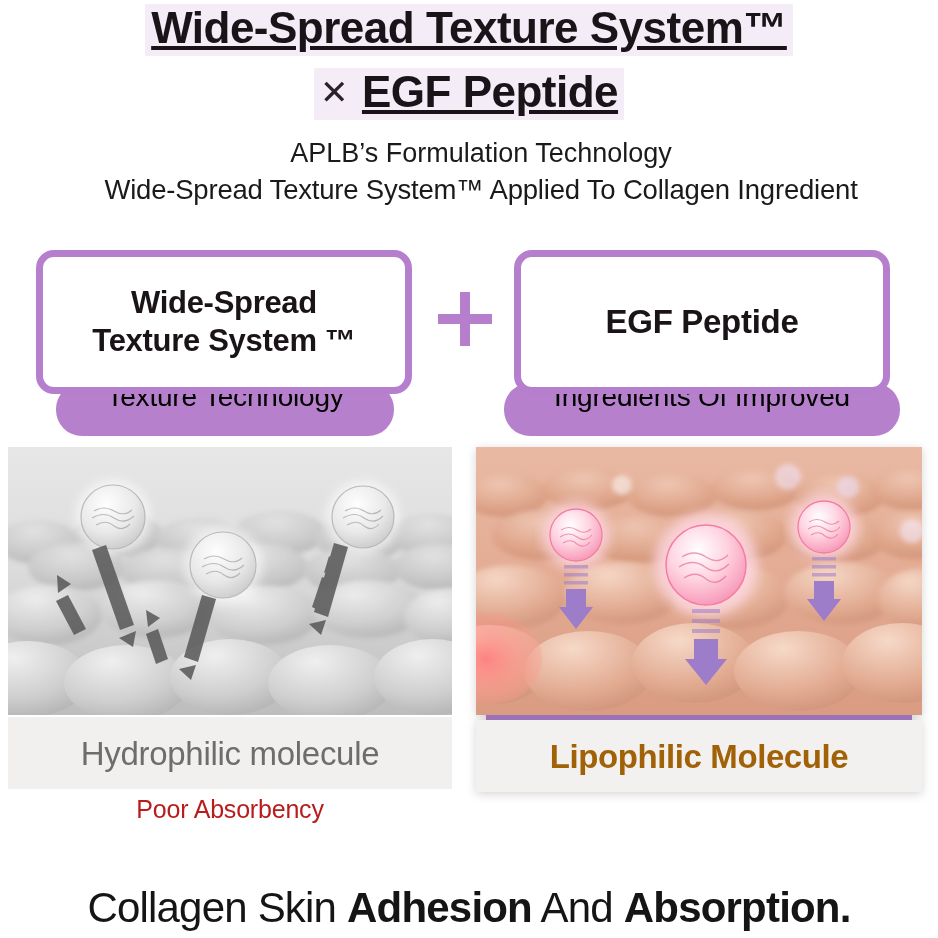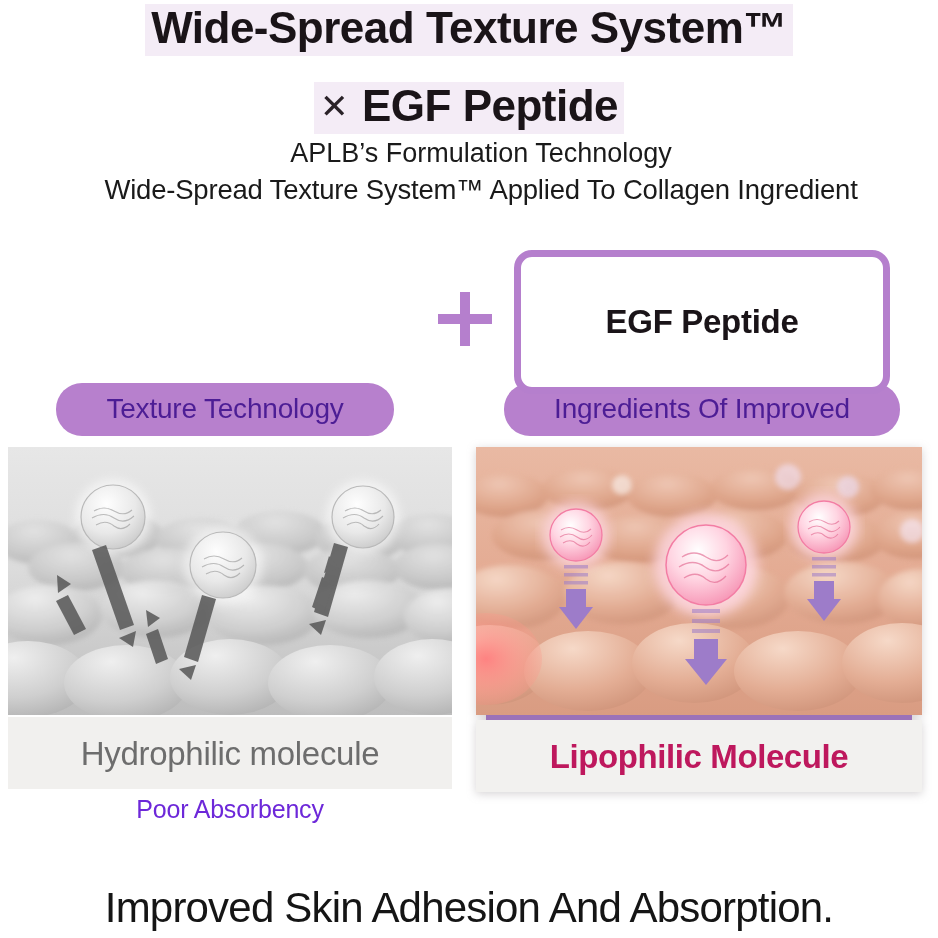--- a/index.html
+++ b/index.html
@@ -18,23 +18,24 @@
     font-weight:bold;
     color:#1a1418;
     letter-spacing:-0.5px;
     line-height:1.0;
     white-space:nowrap;
   }
   .title-line .hl{
     background:#f4ecf6;
     padding:2px 6px 6px 6px;
     display:inline-block;
+    text-decoration:underline;
   }
   .t1{font-size:44px;margin-top:4px;}
-  .t2{font-size:44px;margin-top:26px;}
+  .t2{font-size:44px;margin-top:12px;}
   .xmark{
     font-weight:300;
     font-size:34px;
     color:#2a2228;
     display:inline-block;
     vertical-align:3px;
     margin-right:14px;
     font-family:"DejaVu Sans",sans-serif;
   }
 
@@ -64,22 +65,22 @@
     color:#1a1418;
     font-weight:bold;
     line-height:1.22;
     letter-spacing:-0.3px;
     padding:0 6px;
   }
   .combo .pill{
     position:absolute;
     background:#b780cd;
     border-radius:26px;
-    display:flex;align-items:center;justify-content:center;
-    color:#4c1d95;
+    display:flex;align-items:flex-start;justify-content:center;
+    color:#000000;
     z-index:1;
   }
   .combo .pill span{
     font-size:28px;
     letter-spacing:-0.2px;
     line-height:1;
     padding-bottom:2px;
   }
 
   
@@ -127,41 +128,41 @@
   
   #panel-right{left:476px;width:446px;height:345px;
     filter:drop-shadow(0 2px 5px rgba(120,110,115,0.30));}
   #panel-right .photo{width:446px;height:268px;background:#e2a98f;}
   #panel-right .purline{
     position:absolute;left:10px;top:268px;width:426px;height:5px;
     background:#9b72b8;z-index:5;
   }
   #panel-right .capbar{top:273px;width:446px;height:72px;background:#f2f1ef;}
   #panel-right .capbar span{
-    font-size:33px;color:#be185d;font-weight:bold;letter-spacing:-0.4px;
+    font-size:33px;color:#a16207;font-weight:bold;letter-spacing:-0.4px;
   }
 
   
   .subcaps{position:absolute;left:0;top:790px;width:938px;height:90px;}
   .cap-left{
     position:absolute;left:8px;top:5px;width:444px;text-align:center;
-    font-size:25px;color:#6d28d9;letter-spacing:-0.2px;
+    font-size:25px;color:#b91c1c;letter-spacing:-0.2px;
   }
   .cap-right{
     position:absolute;left:476px;top:2px;width:446px;text-align:center;
     font-size:25px;color:#3a3a3a;line-height:1.22;letter-spacing:-0.2px;
   }
   .cap-right .accent{color:#b07fc9;}
 
   
   .footer{
     position:absolute;left:0;top:884px;width:938px;text-align:center;
     font-size:42px;color:#151515;letter-spacing:-0.8px;white-space:nowrap;
   }
-  .footer b{font-weight:normal;}
+  .footer b{font-weight:bold;}
 </style>
 </head>
 <body>
 
 <div class="page">
 
   <div class="title-block">
     <div class="title-line t1">
       <span class="hl">Wide-Spread Texture System™</span>
     </div>
@@ -175,20 +176,26 @@
   <div class="subtitle">
     <div class="sub-line">APLB’s Formulation Technology</div>
     <div class="sub-line two">Wide-Spread Texture System™ Applied To Collagen Ingredient</div>
   </div>
 
   <div class="box-row">
 
     <div class="combo" id="combo-left">
       <div class="pill">
         <span>Texture Technology</span>
+      </div>
+      <div class="frame">
+        <div class="ftext">
+          <span>Wide-Spread</span><br>
+          <span>Texture System ™</span>
+        </div>
       </div>
     </div>
 
     <div class="plus">
       <i class="h"></i>
       <i class="v"></i>
     </div>
 
     <div class="combo" id="combo-right">
       <div class="pill">
@@ -455,16 +462,16 @@
       </div>
     </div>
 
   </div>
 
   <div class="subcaps">
     <div class="cap-left">Poor Absorbency</div>
   </div>
 
   <div class="footer">
-    <span>Improved Skin </span><b>Adhesion</b><span> And </span><b>Absorption.</b>
+    <span>Collagen Skin </span><b>Adhesion</b><span> And </span><b>Absorption.</b>
   </div>
 
 </div>
 
 </body></html>

